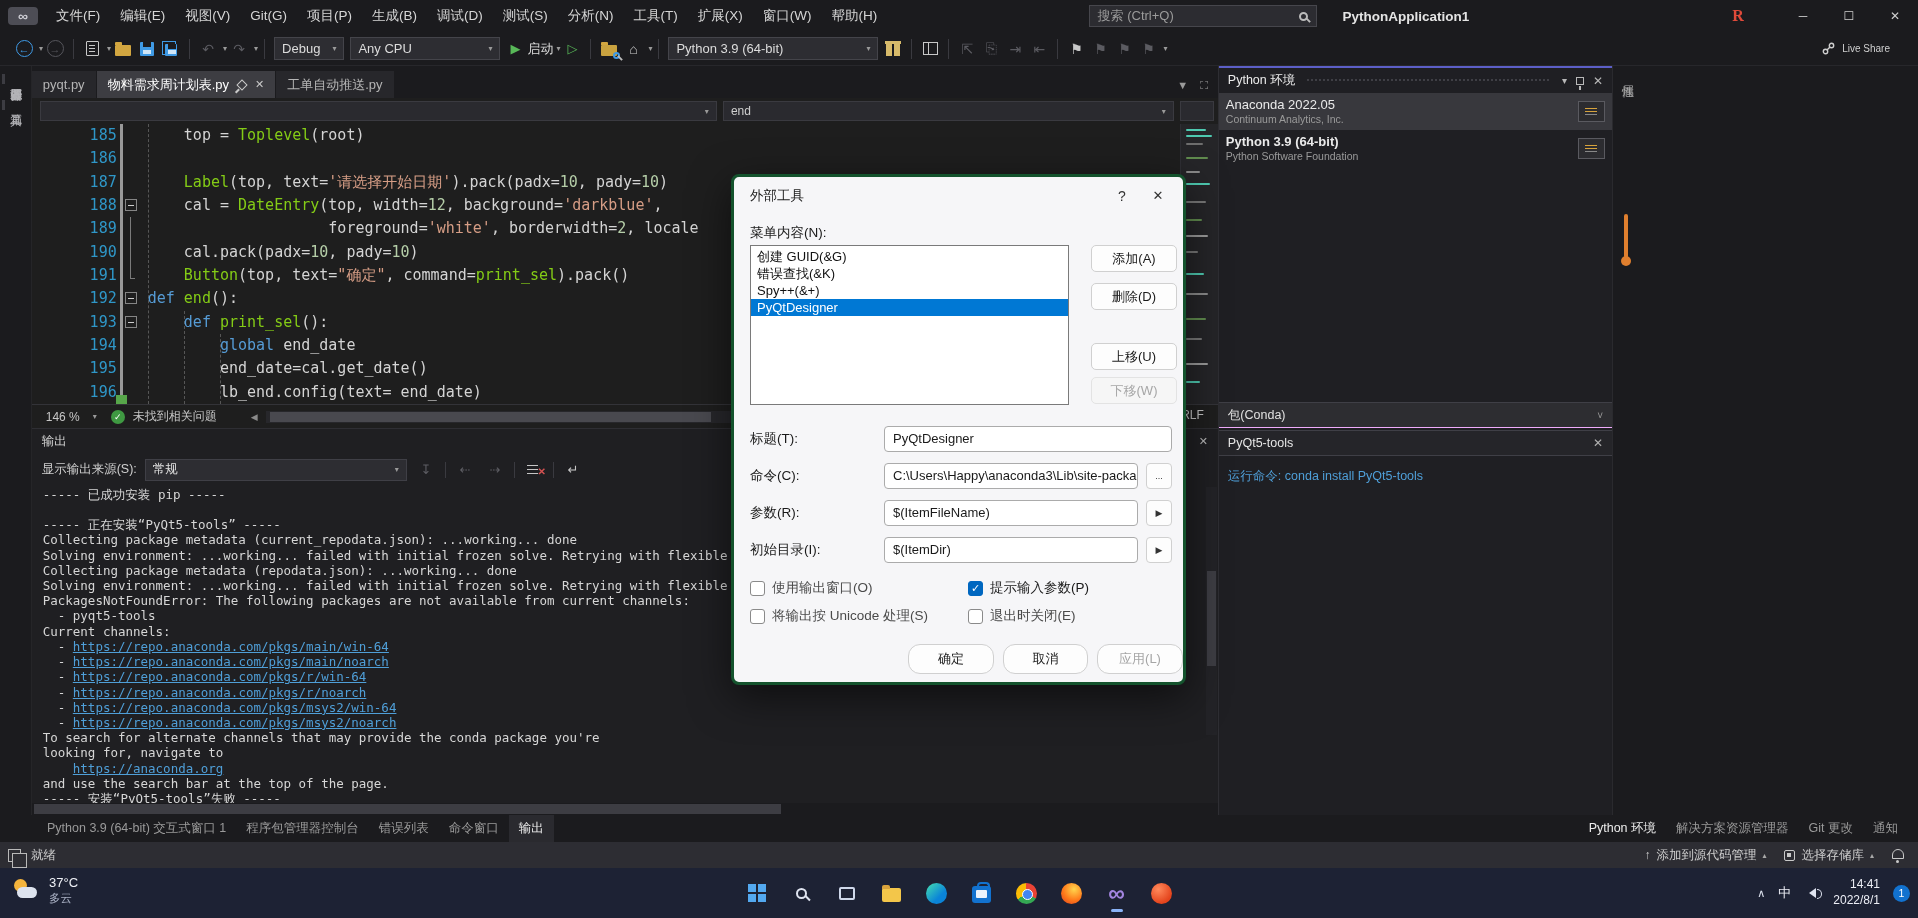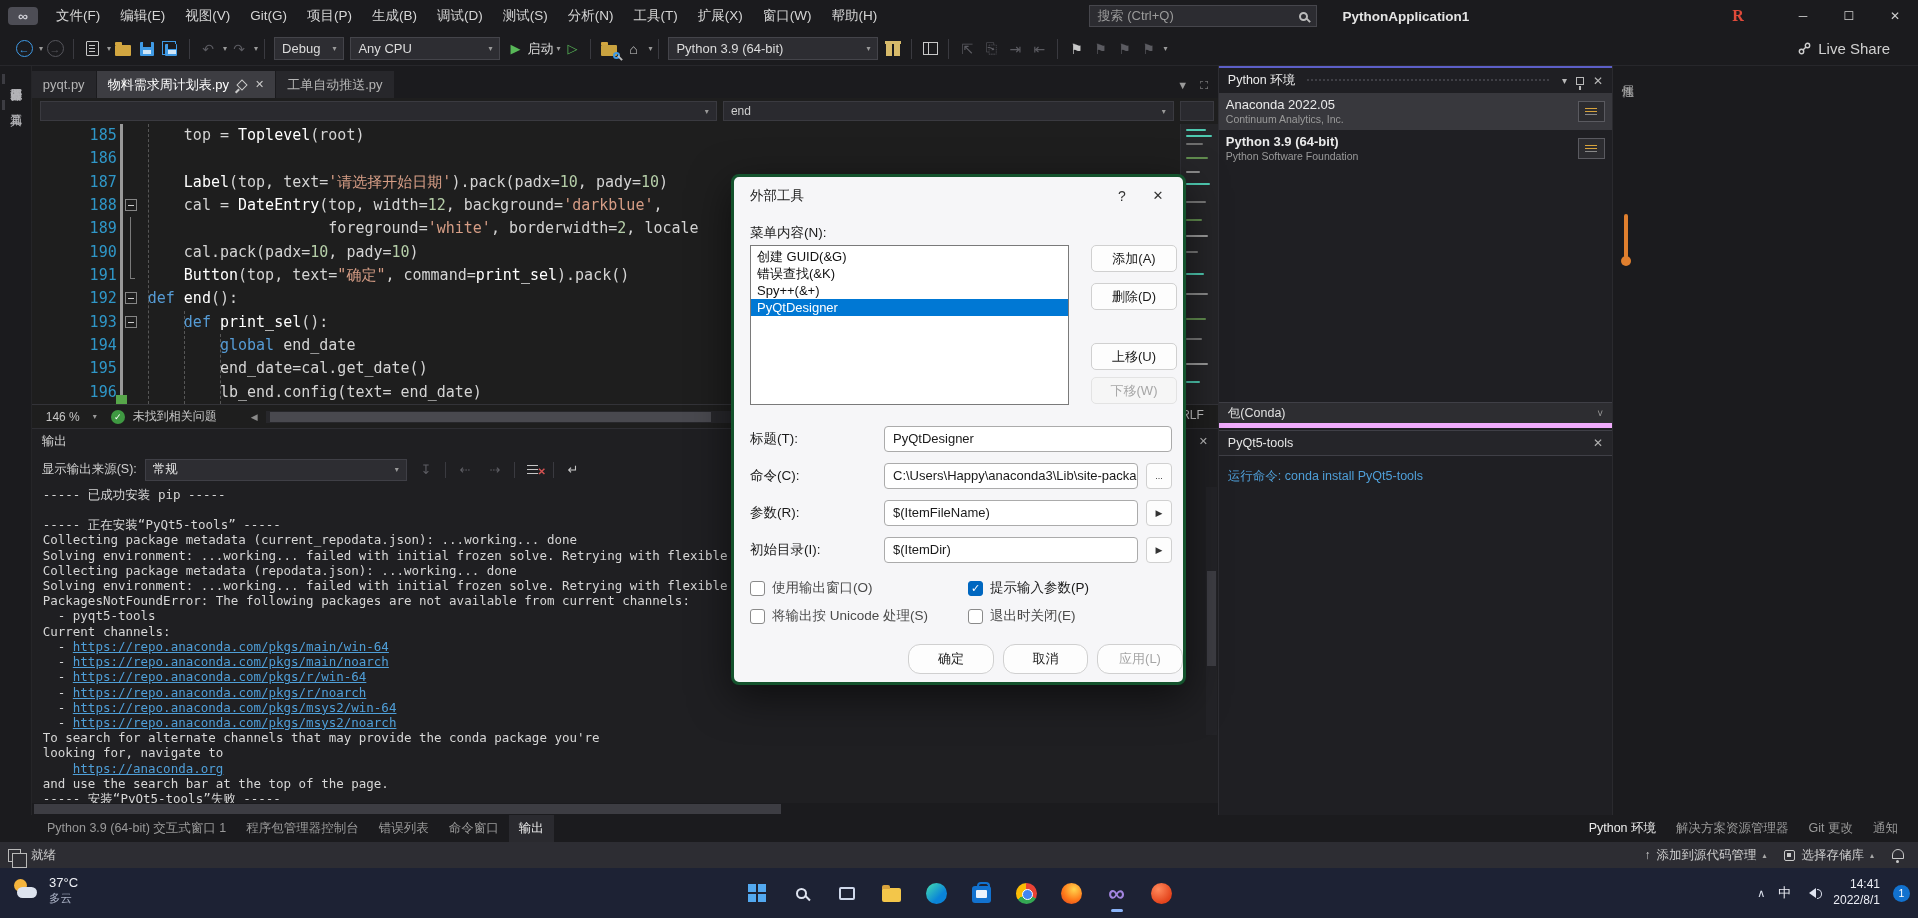--- a/index.html
+++ b/index.html
@@ -52,21 +52,21 @@
   .tcombo { height:23px; background:#2d2d32; border:1px solid #44444a; color:#dcdcdc;
     display:flex; align-items:center; padding:0 7px; font-size:13px; margin:0 3px; flex:none; }
   .tcombo .caret { margin-left:12px; }
   .play { color:#58b858; font-size:13px; }
   .playo { color:#58b858; font-size:13px; }
   .i-gift { width:14px; height:12px; background:#d7ba6a; position:relative; margin-top:3px;}
   .i-gift::before { content:''; position:absolute; left:6px; top:-3px; width:2px; height:15px; background:#1b1b1e; }
   .i-gift::after { content:''; position:absolute; left:-1px; top:-3px; width:16px; height:3px; background:#d7ba6a; }
   .i-grid { width:15px; height:13px; border:1.5px solid #c8c8c8; position:relative; }
   .i-grid::after { content:''; position:absolute; left:4px; top:0; bottom:0; width:1.5px; background:#c8c8c8; }
-  .liveshare { margin-left:auto; display:flex; align-items:center; gap:7px; padding-right:28px; color:#d0d0d0; font-size:15px; }
+  .liveshare { margin-left:auto; display:flex; align-items:center; gap:7px; padding-right:28px; color:#d0d0d0; font-size:10px; }
   
   #main { position:absolute; left:0; top:66px; width:1636px; height:749px; display:flex; }
   #leftstrip { width:37px; background:#1b1b1e; border-right:1px solid #252528; padding-top:8px;
     display:flex; flex-direction:column; gap:14px; align-items:center; }
   .vtab { writing-mode:vertical-rl; font-size:12px; color:#b4b4b8; border-left:3px solid #3c3c42; padding:5px 4px 5px 2px; }
   #center { width:1391px; display:flex; flex-direction:column; background:#1e1e1e; }
   
   #tabrow { height:32px; background:#1b1b1e; display:flex; align-items:flex-end; padding-left:0; }
   .etab { height:27px; display:flex; align-items:center; padding:0 11px; margin-right:1px;
     background:#27272b; color:#b5b5b5; font-size:13px; gap:9px; }
@@ -92,21 +92,21 @@
   .ln { width:85px; text-align:right; color:#2f97c8; font:15px/23.33px "DejaVu Sans Mono",monospace; flex:none;}
   .foldcol { width:28px; flex:none; position:relative; }
   .fold { visibility:hidden; position:absolute; left:8px; top:5px; width:12px; height:12px;
     border:1px solid #858585; background:#1e1e1e; z-index:3;}
   .fold::after { content:''; position:absolute; left:2px; right:2px; top:5px; height:1px; background:#cccccc; }
   .has-fold .fold { visibility:visible; }
   .br .foldcol::before { content:''; position:absolute; left:13px; top:0; bottom:0; width:1px; background:#7a7a7a; }
   .br-end .foldcol::before { bottom:8px; }
   .br-end .foldcol::after { content:''; position:absolute; left:13px; bottom:8px; width:5px; height:1px; background:#7a7a7a; }
   pre.code { margin:0; padding-left:3px; font:15px/23.33px "DejaVu Sans Mono",monospace; white-space:pre; }
-  .sd { color:#d4d4d4; } .sc { color:#ffffff; } .sk { color:#569cd6; } .ss { color:#d69d85; } .sn { color:#b5cea8; }
+  .sd { color:#d4d4d4; } .sc { color:#84cc16; } .sk { color:#569cd6; } .ss { color:#d69d85; } .sn { color:#b5cea8; }
   #map { position:absolute; right:0; top:0; width:38px; height:280px; background:#252528; border-left:1px solid #2e2e33; z-index:4;}
   .md { position:absolute; height:2px; border-radius:1px; }
   
   #estatus { height:24px; background:#1e1e1e; border-top:1px solid #333338; display:flex; align-items:center;
     font-size:12px; color:#c6c6c6; padding:0 14px 0 8px; gap:8px; }
   .zoombox { display:flex; align-items:center; gap:10px; padding:1px 6px; }
   .okcheck { width:14px; height:14px; border-radius:50%; background:#3f9942; color:#fff; font-size:9px;
     display:flex; align-items:center; justify-content:center; }
   .hs-left { color:#8a8a8a; font-size:9px; margin-left:26px;}
   .hstrack { flex:1; height:12px; background:#27272b; position:relative; }
@@ -146,21 +146,21 @@
   #rp-add { height:24px; display:flex; align-items:center; padding:0 9px; color:#5ba0dc; font-size:12.5px; }
   .envrow { height:37px; display:flex; align-items:center; padding:0 7px; gap:8px; }
   .envrow.sel { background:#38383d; }
   .envrow .nm { font-size:13px; color:#eaeaea; line-height:1.15; }
   .envrow .nm.b { font-weight:bold; }
   .envrow .vd { font-size:10.5px; color:#9a9a9a; line-height:1.2; }
   .envbtn { margin-left:auto; width:27px; height:21px; border:1px solid #5a5a60; background:#2c2c30;
     display:flex; align-items:center; justify-content:center; flex:none; }
   .envbtn i { width:12px; height:1.5px; background:#d7a33c; box-shadow:0 3px 0 #d7a33c, 0 6px 0 #888; margin-top:-6px;}
   #rp-space { flex:1; }
-  #rp-pkg { height:26px; background:#2d2d31; border-top:1px solid #3f3f46; border-bottom:5px solid #f0abfc;
+  #rp-pkg { height:26px; background:#2d2d31; border-top:1px solid #3f3f46; border-bottom:1px solid #f0abfc;
     display:flex; align-items:center; padding:0 9px; color:#e0e0e0; font-size:12.5px; }
   #rp-pkg .caret { margin-left:auto; font-size:10px;}
   #rp-search { height:26px; margin-top:2px; background:#252529; border-top:1px solid #3f3f46; border-bottom:1px solid #3f3f46;
     display:flex; align-items:center; padding:0 9px; color:#e6e6e6; font-size:12.5px; }
   #rp-search .x { margin-left:auto; color:#b0b0b0; font-size:12px; }
   #rp-cmd { margin:12px 9px 0; color:#4f9fd8; font-size:12.5px; }
   #rp-rest { height:330px; }
   
   #farstrip { width:28px; background:#1b1b1e; border-left:1px solid #2a2a2e; position:relative; }
   #farstrip .vtab2 { writing-mode:vertical-rl; font-size:12px; color:#aaaaaa; position:absolute; top:10px; left:6px; }

